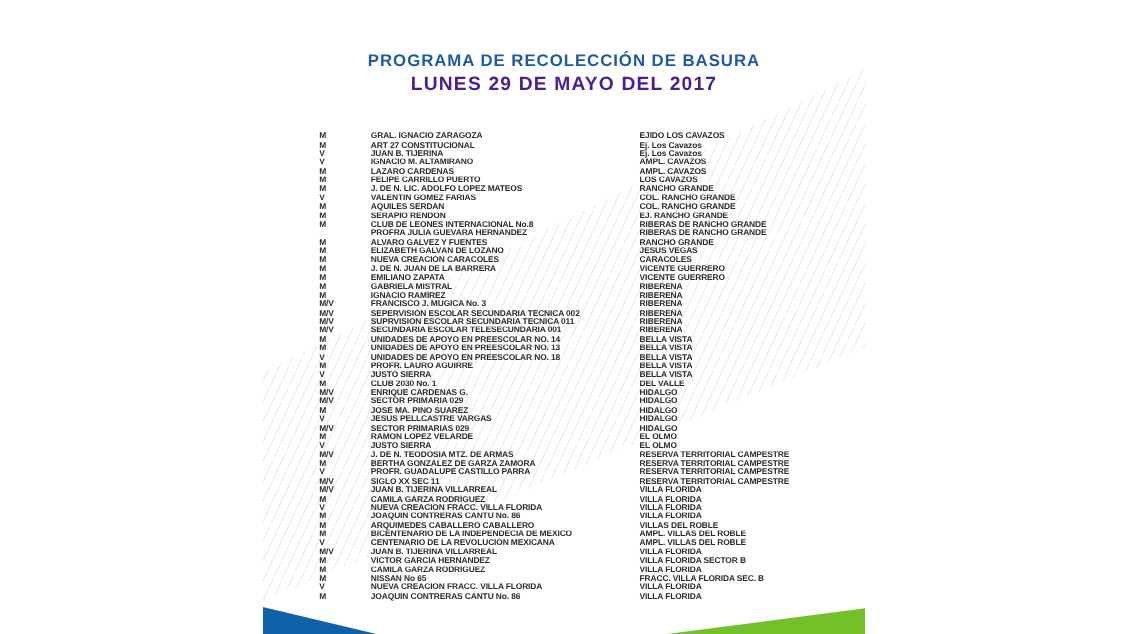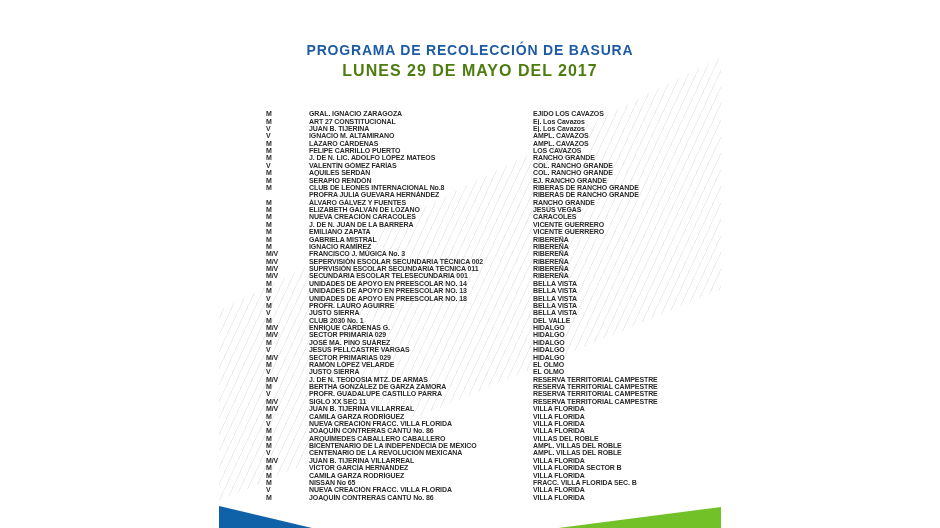--- a/index.html
+++ b/index.html
@@ -42,21 +42,21 @@
   }
   .title-line {
     color: #1e5ba6;
     font-weight: bold;
     font-size: 14px;
     line-height: 15px;
     letter-spacing: 0.8px;
   }
   .date-line {
     margin-top: 4px;
-    color: #4d7c0f;
+    color: #4c1d95;
     font-weight: bold;
     font-size: 16px;
     line-height: 17px;
     letter-spacing: 1px;
   }
   .table {
     position: absolute;
     top: 74px;
     left: 0;
     width: 100%;

